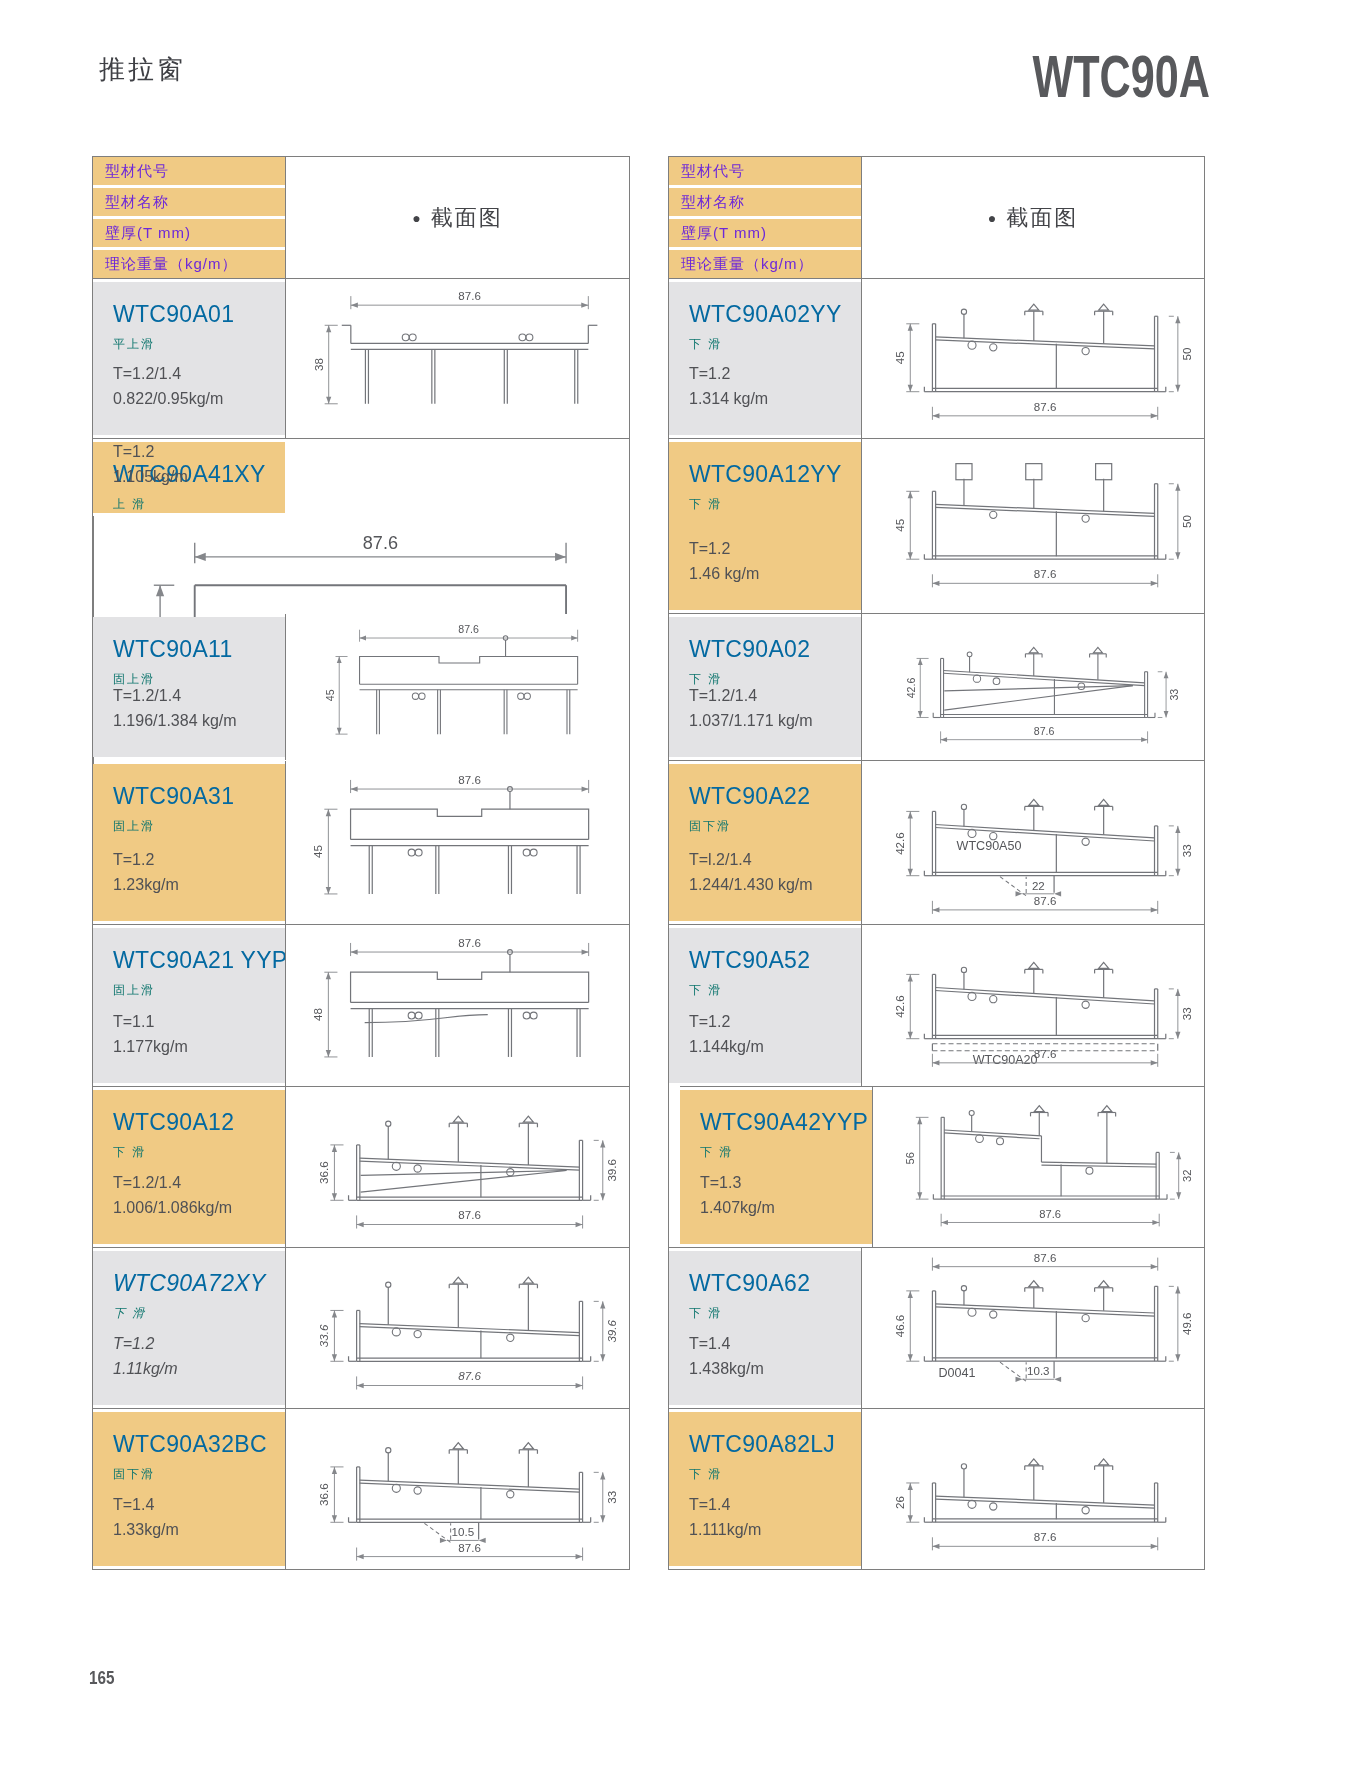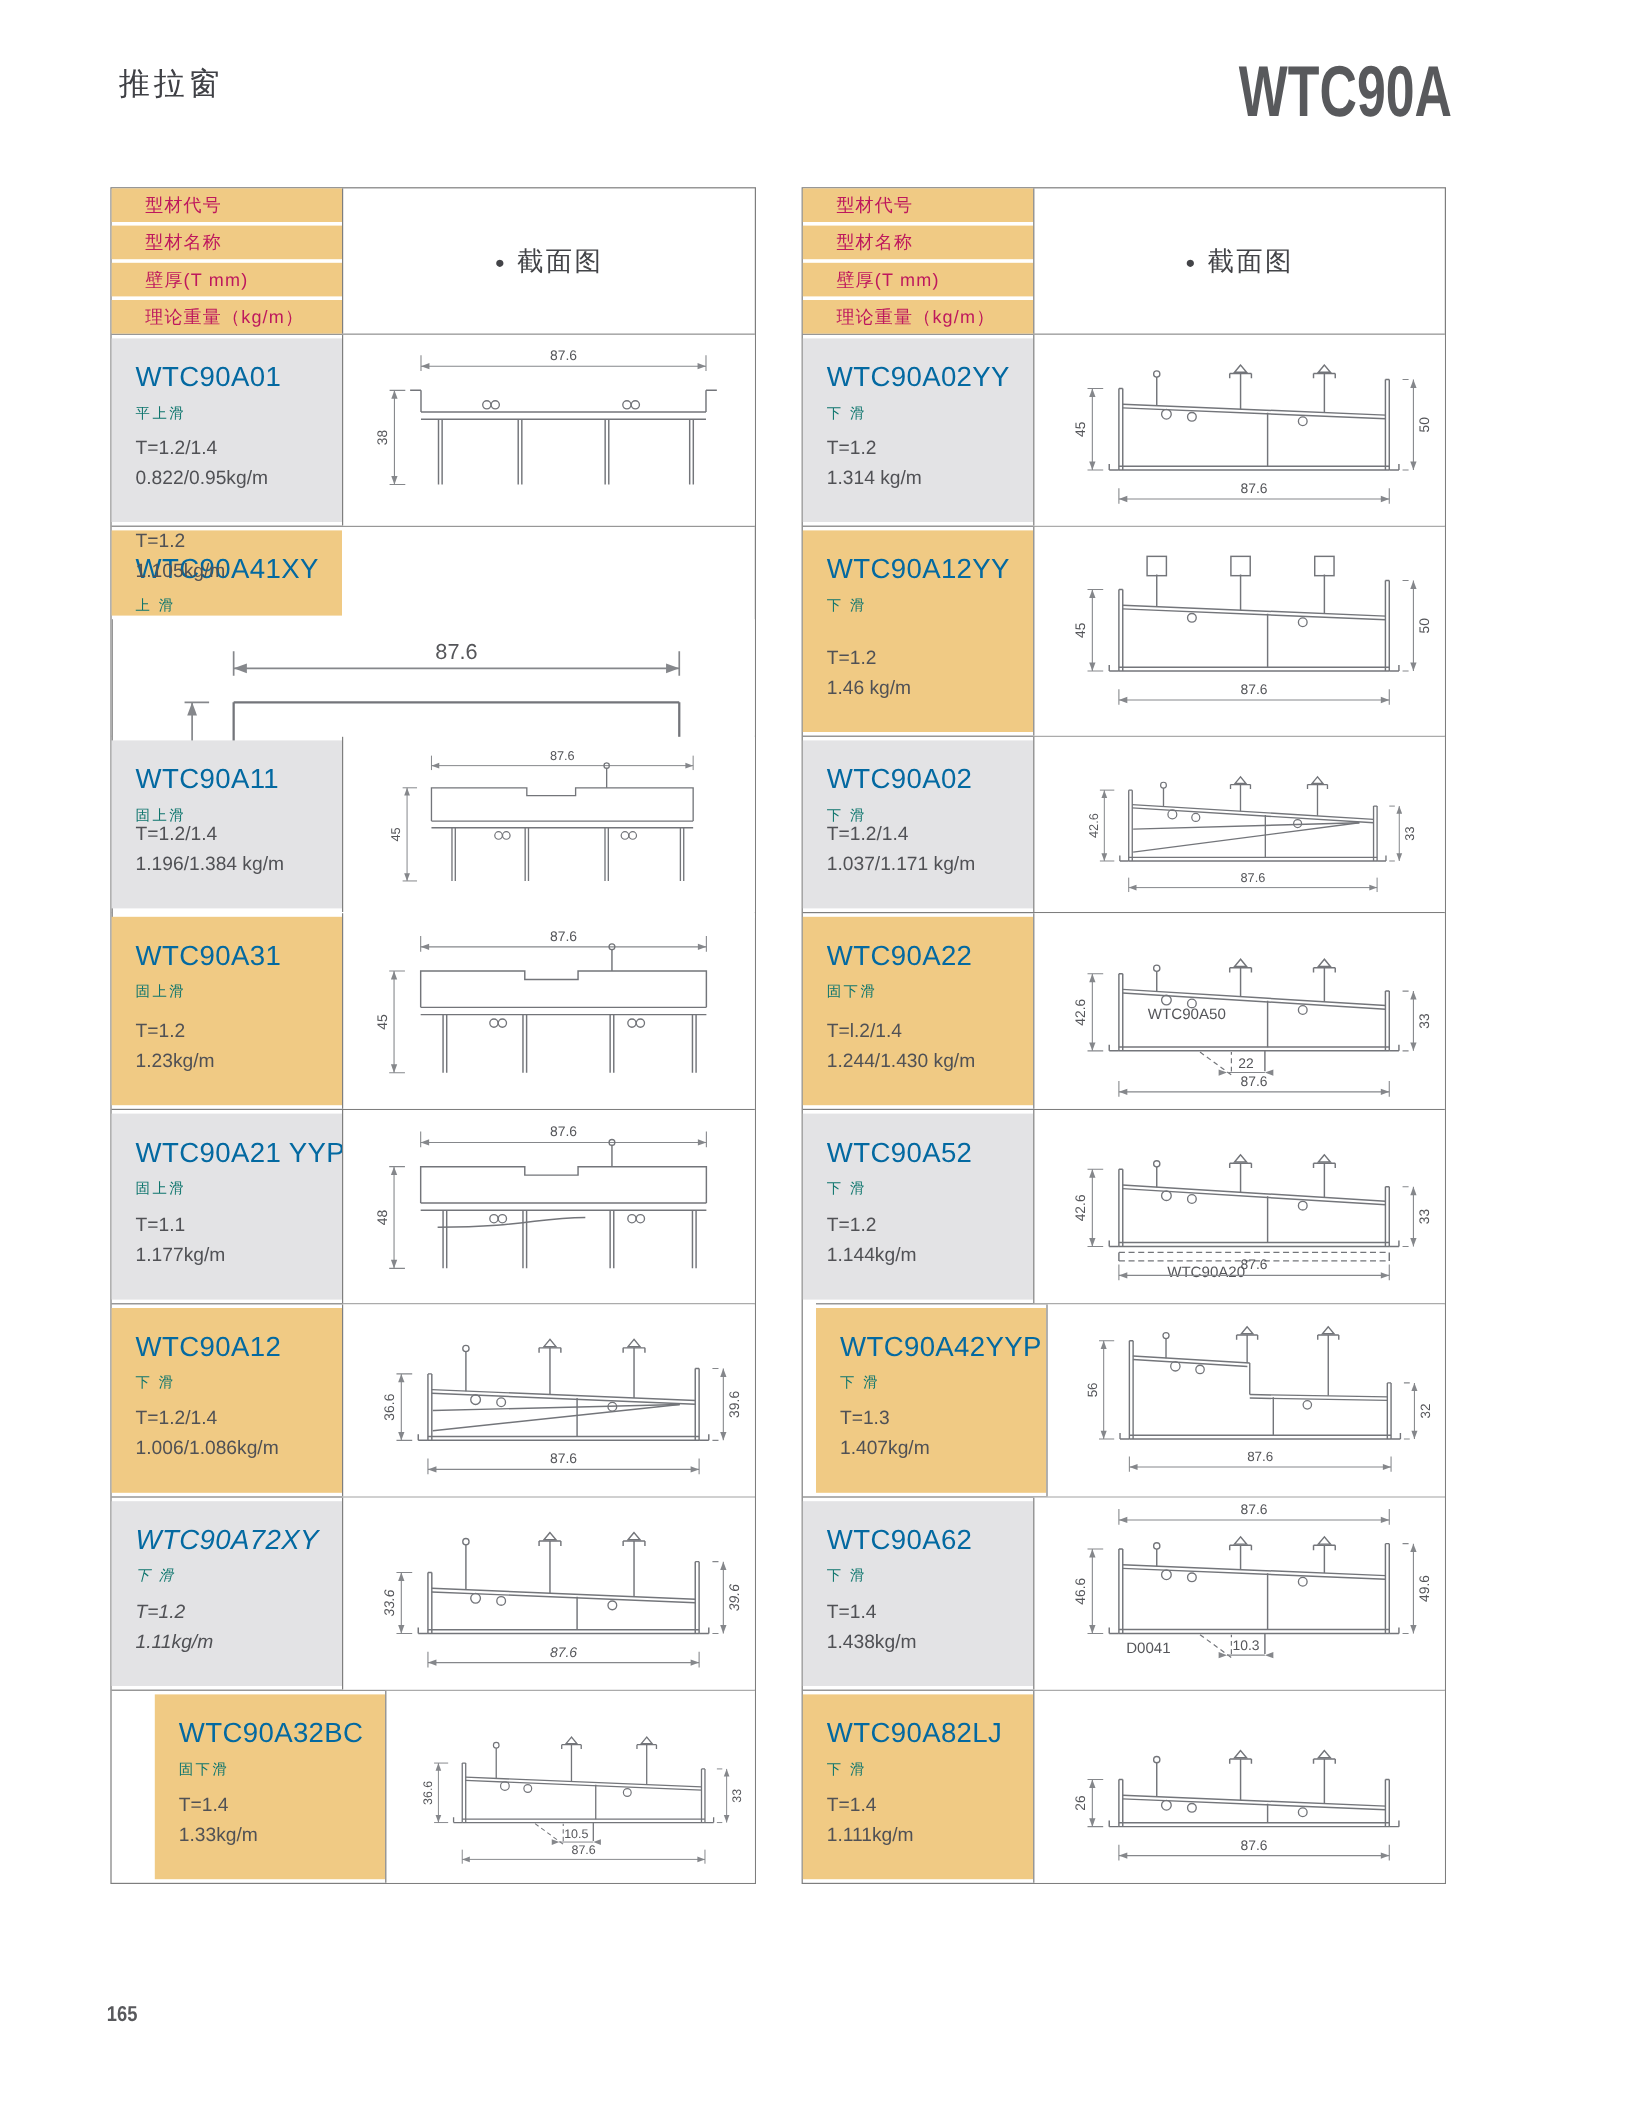--- a/index.html
+++ b/index.html
@@ -11,21 +11,21 @@
         letter-spacing:0px;}
   .page-num{position:absolute;left:89px;top:1668px;font-size:18px;font-weight:700;color:#58595C;
         transform:scaleX(0.85);transform-origin:0 50%;}
   .ptable{position:absolute;top:156px;border:1px solid #7E7E7E;background:#fff;box-sizing:border-box;}
   #table-left{left:92px;width:538px;}
   #table-right{left:668px;width:537px;}
   .thead{display:flex;height:121px;}
   .thead-left{width:192px;display:flex;flex-direction:column;box-sizing:border-box;}
   .hstrip{flex:1;margin-bottom:3px;display:flex;align-items:center;}
   .hstrip:last-child{margin-bottom:0;}
-  .hstrip span{padding-left:28px;font-size:15px;color:#be185d;letter-spacing:1px;}
+  .hstrip span{padding-left:12px;font-size:15px;color:#6d28d9;letter-spacing:1px;}
   .thead-right{flex:1;border-left:1px solid #7E7E7E;display:flex;align-items:center;justify-content:center;
         font-size:22px;color:#434448;letter-spacing:2px;}
   .thead-right .bullet{font-size:14px;margin-right:8px;}
   .trow{display:flex;border-top:1px solid #7E7E7E;box-sizing:border-box;}
   .label-cell{width:192px;box-sizing:border-box;padding:3px 0;}
   .label-fill{height:100%;box-sizing:border-box;position:relative;padding:19px 10px 0 20px;}
   .band-gray{background:#E3E3E5;}
   .band-orange{background:#F0CA84;}
   .p-code{font-size:23px;color:#0369a1;letter-spacing:0.3px;white-space:nowrap;}
   .p-name{font-size:12px;color:#0f766e;margin-top:8px;letter-spacing:2px;}
@@ -424,21 +424,21 @@
               <line x1="70" y1="136" x2="294" y2="136" stroke="#85878B" stroke-width="0.9" fill="none"></line>
               <line x1="70" y1="127" x2="70" y2="140" stroke="#85878B" stroke-width="0.9" fill="none"></line>
               <line x1="294" y1="127" x2="294" y2="140" stroke="#85878B" stroke-width="0.9" fill="none"></line>
               <polygon points="70,136 77,133.4 77,138.6" fill="#85878B"></polygon>
               <polygon points="294,136 287,133.4 287,138.6" fill="#85878B"></polygon>
               <text x="182" y="131" font-size="11.5" fill="#55565A" text-anchor="middle" font-family="Liberation Sans, DejaVu Sans, sans-serif">87.6</text>
             </g>
           </svg>
         </div>
       </div>
-      <div class="trow" style="height: 161px; padding-left: 36px;">
+      <div class="trow" style="height: 161px;">
         <div class="label-cell">
           <div class="label-fill band-orange">
             <div class="p-code">WTC90A32BC</div>
             <div class="p-name">固下滑</div>
             <div class="p-specs">
               <div>T=1.4</div>
               <div>1.33kg/m</div>
             </div>
           </div>
         </div>

